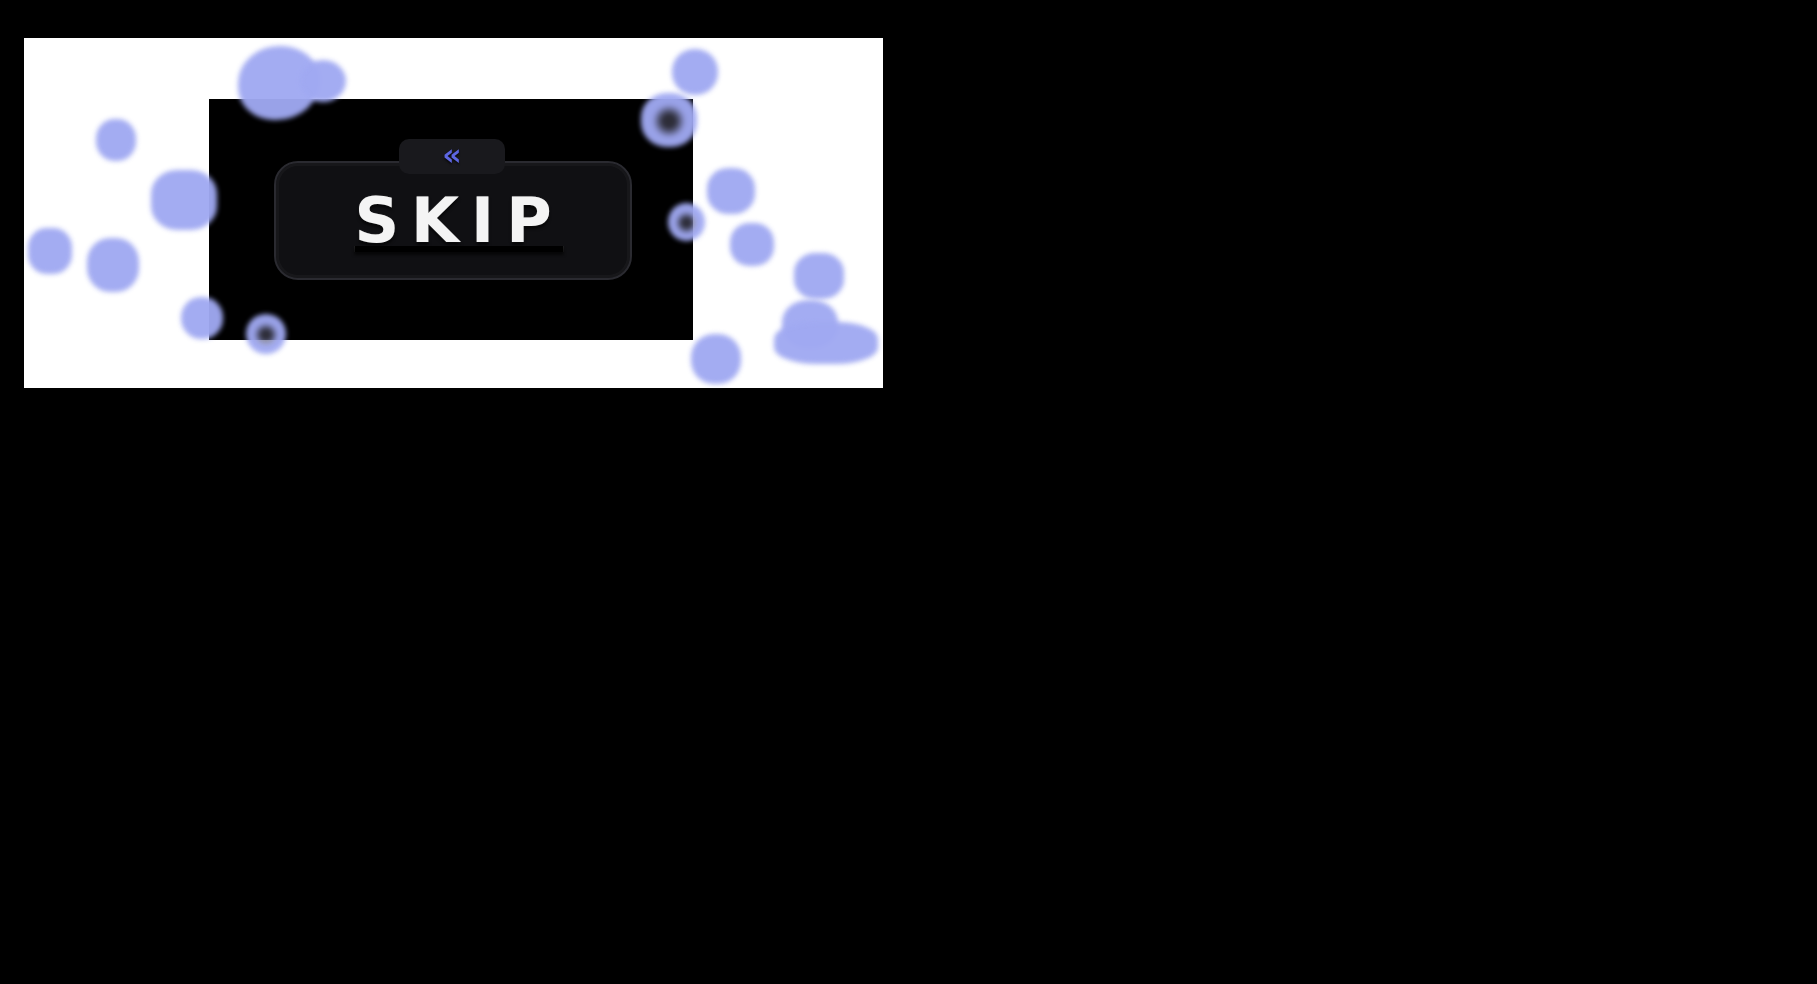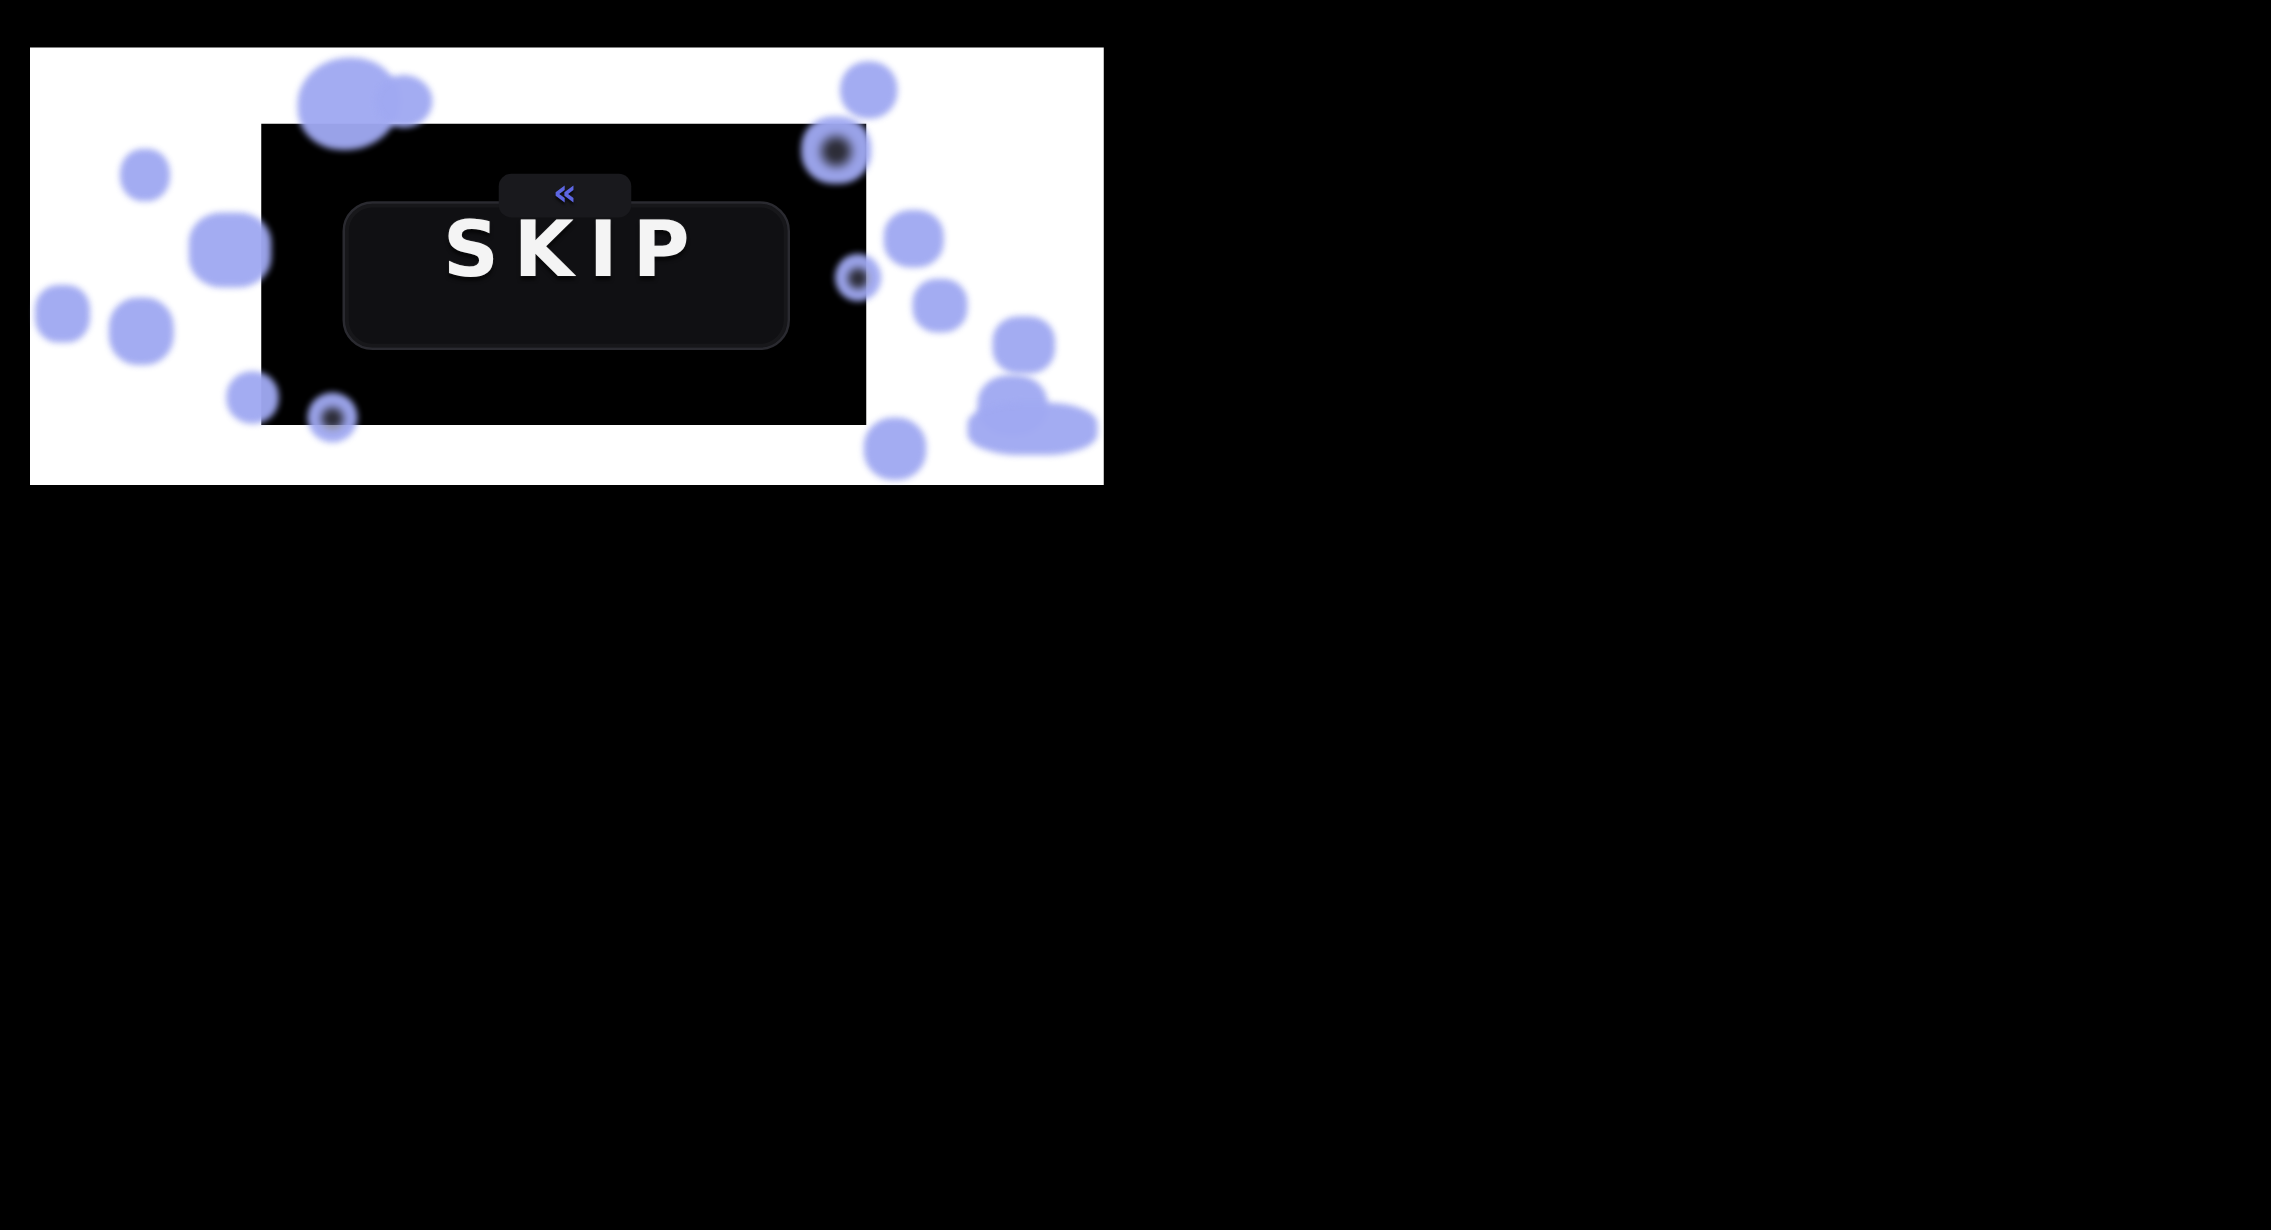--- a/index.html
+++ b/index.html
@@ -62,23 +62,25 @@
     position: absolute;
     left: 65px;
     top: 62px;
     width: 354px;
     height: 115px;
     background: var(--skip-button-bg, #101013);
     border: 2px solid var(--skip-button-border, #2a2a30);
     border-radius: 24px;
     box-shadow: inset 0 0 0 3px rgba(255,255,255,0.03), 0 0 0 4px rgba(0,0,0,0.6);
     display: flex;
+    align-items: center;
     justify-content: center;
     z-index: 2;
     cursor: pointer;
+    text-decoration: underline;
   }
   .skip-label {
     color: var(--skip-label, #f4f4f4);
     font-size: 62px;
     font-weight: 800;
     letter-spacing: 12px;
     padding-left: 12px; 
     text-shadow: 0 3px 3px rgba(0,0,0,0.65), 0 0 1px rgba(255,255,255,0.4);
     user-select: none;
   }

